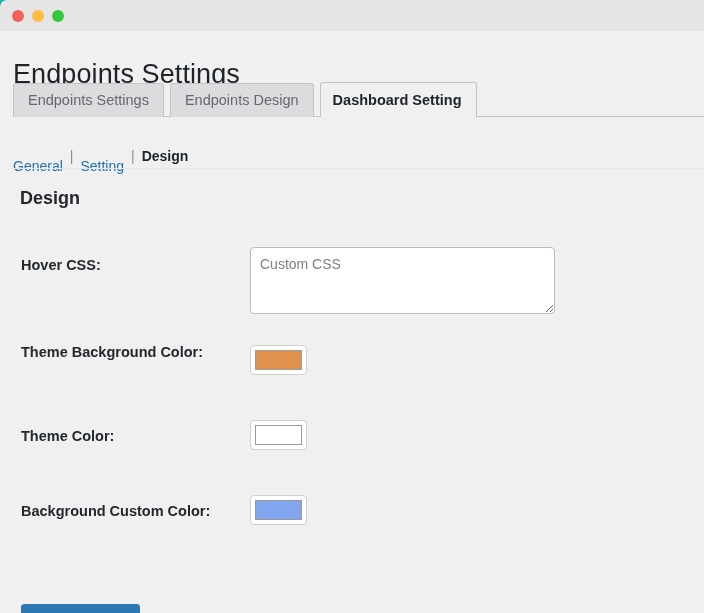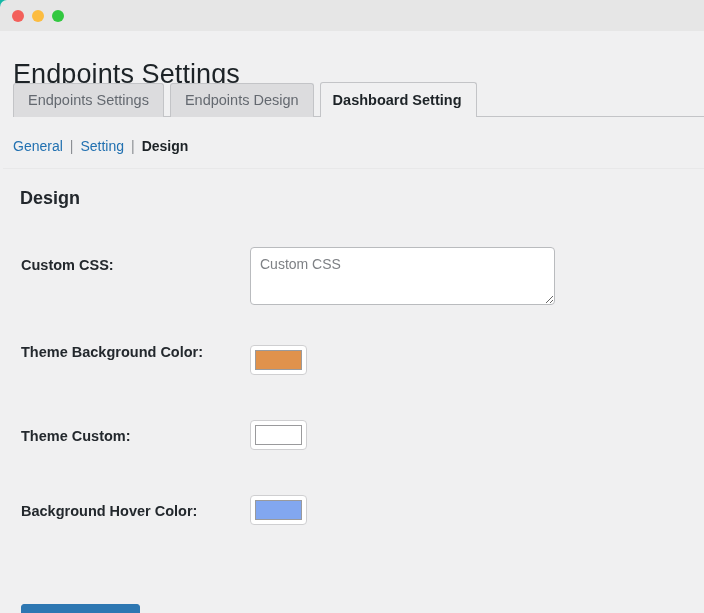--- a/index.html
+++ b/index.html
@@ -147,20 +147,21 @@
     line-height: 1;
     display: flex;
     align-items: center;
     gap: 0;
     white-space: nowrap;
   }
   .subnav-link {
     color: #2271b1;
     text-decoration: none;
     cursor: pointer;
+    margin-top: 20px;
   }
   .subnav-sep {
     color: #8c8f94;
     padding: 0 7px;
   }
   .subnav-current {
     color: #1d2327;
     font-weight: bold;
   }
 
@@ -202,21 +203,21 @@
     white-space: nowrap;
   }
   .form-field {
     position: absolute;
     left: 250px;
   }
 
   
   #custom-css-textarea {
     width: 305px;
-    height: 58px;
+    height: 67px;
     box-sizing: border-box;
     padding: 7px 9px;
     font-family: "Liberation Sans", "DejaVu Sans", sans-serif;
     font-size: 14px;
     color: #2c3338;
     background: #ffffff;
     border: 1px solid #b9bbbe;
     border-radius: 4px;
     resize: both;
     outline: none;
@@ -303,46 +304,46 @@
       <a class="subnav-link" href="#">Setting</a>
       <span class="subnav-sep">|</span>
       <span class="subnav-current">Design</span>
     </div>
 
     <div id="content-divider"></div>
 
     <div id="section-heading">Design</div>
 
     <div class="form-row" style="top:0">
-      <div class="form-label" style="top:227px">Custom CSS:</div>
+      <div class="form-label" style="top:227px">Hover CSS:</div>
       <div class="form-field" style="top:216px">
         <textarea id="custom-css-textarea" placeholder="Custom CSS" style=""></textarea>
       </div>
     </div>
 
     <div class="form-row" style="top:0">
       <div class="form-label" style="top:314px">Theme Background Color:</div>
       <div class="form-field" style="top:314px">
         <span class="color-swatch" id="swatch-theme-background">
           <span class="swatch-fill" style="background: rgb(224, 146, 76);"></span>
         </span>
       </div>
     </div>
 
     <div class="form-row" style="top:0">
-      <div class="form-label" style="top:398px">Theme Custom:</div>
+      <div class="form-label" style="top:398px">Theme Color:</div>
       <div class="form-field" style="top:389px">
         <span class="color-swatch" id="swatch-theme-color">
           <span class="swatch-fill" style="background: rgb(255, 255, 255);"></span>
         </span>
       </div>
     </div>
 
     <div class="form-row" style="top:0">
-      <div class="form-label" style="top:473px">Background Hover Color:</div>
+      <div class="form-label" style="top:473px">Background Custom Color:</div>
       <div class="form-field" style="top:464px">
         <span class="color-swatch" id="swatch-hover-color">
           <span class="swatch-fill" style="background: rgb(130, 167, 240);"></span>
         </span>
       </div>
     </div>
 
     <button id="save-settings-button" style="background: rgb(45, 119, 178); border-color: rgb(45, 119, 178);">Save Settings</button>
 
   </div>

